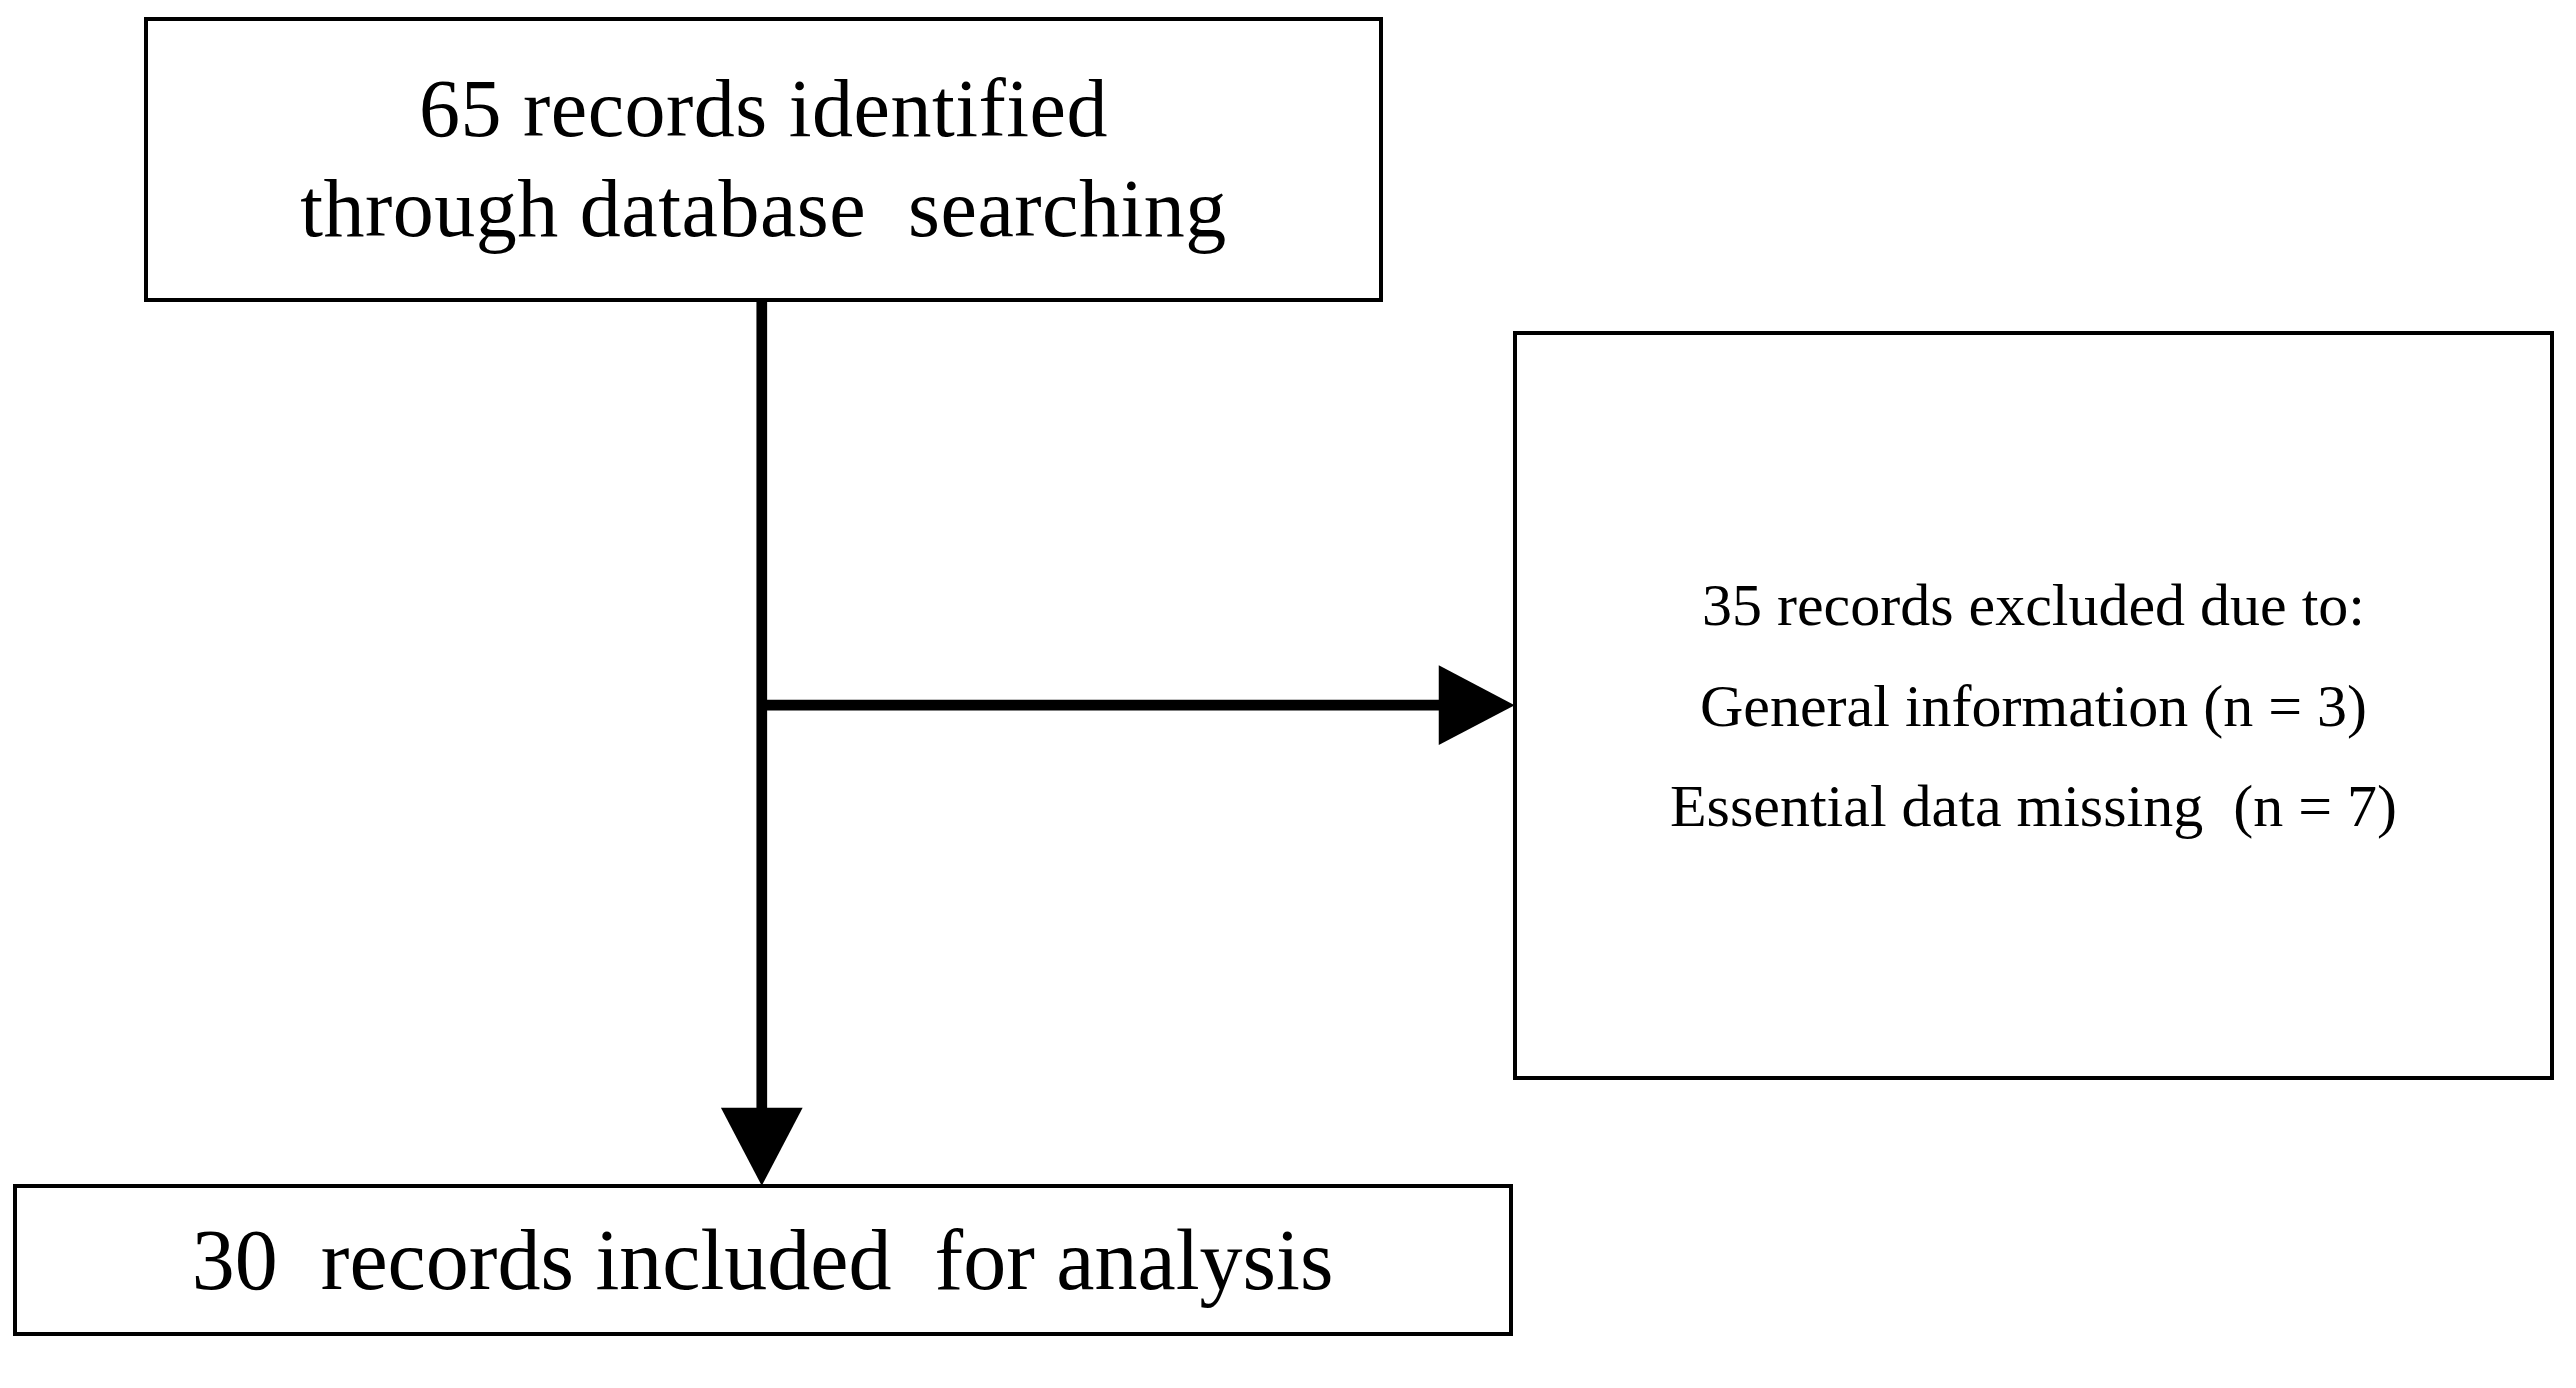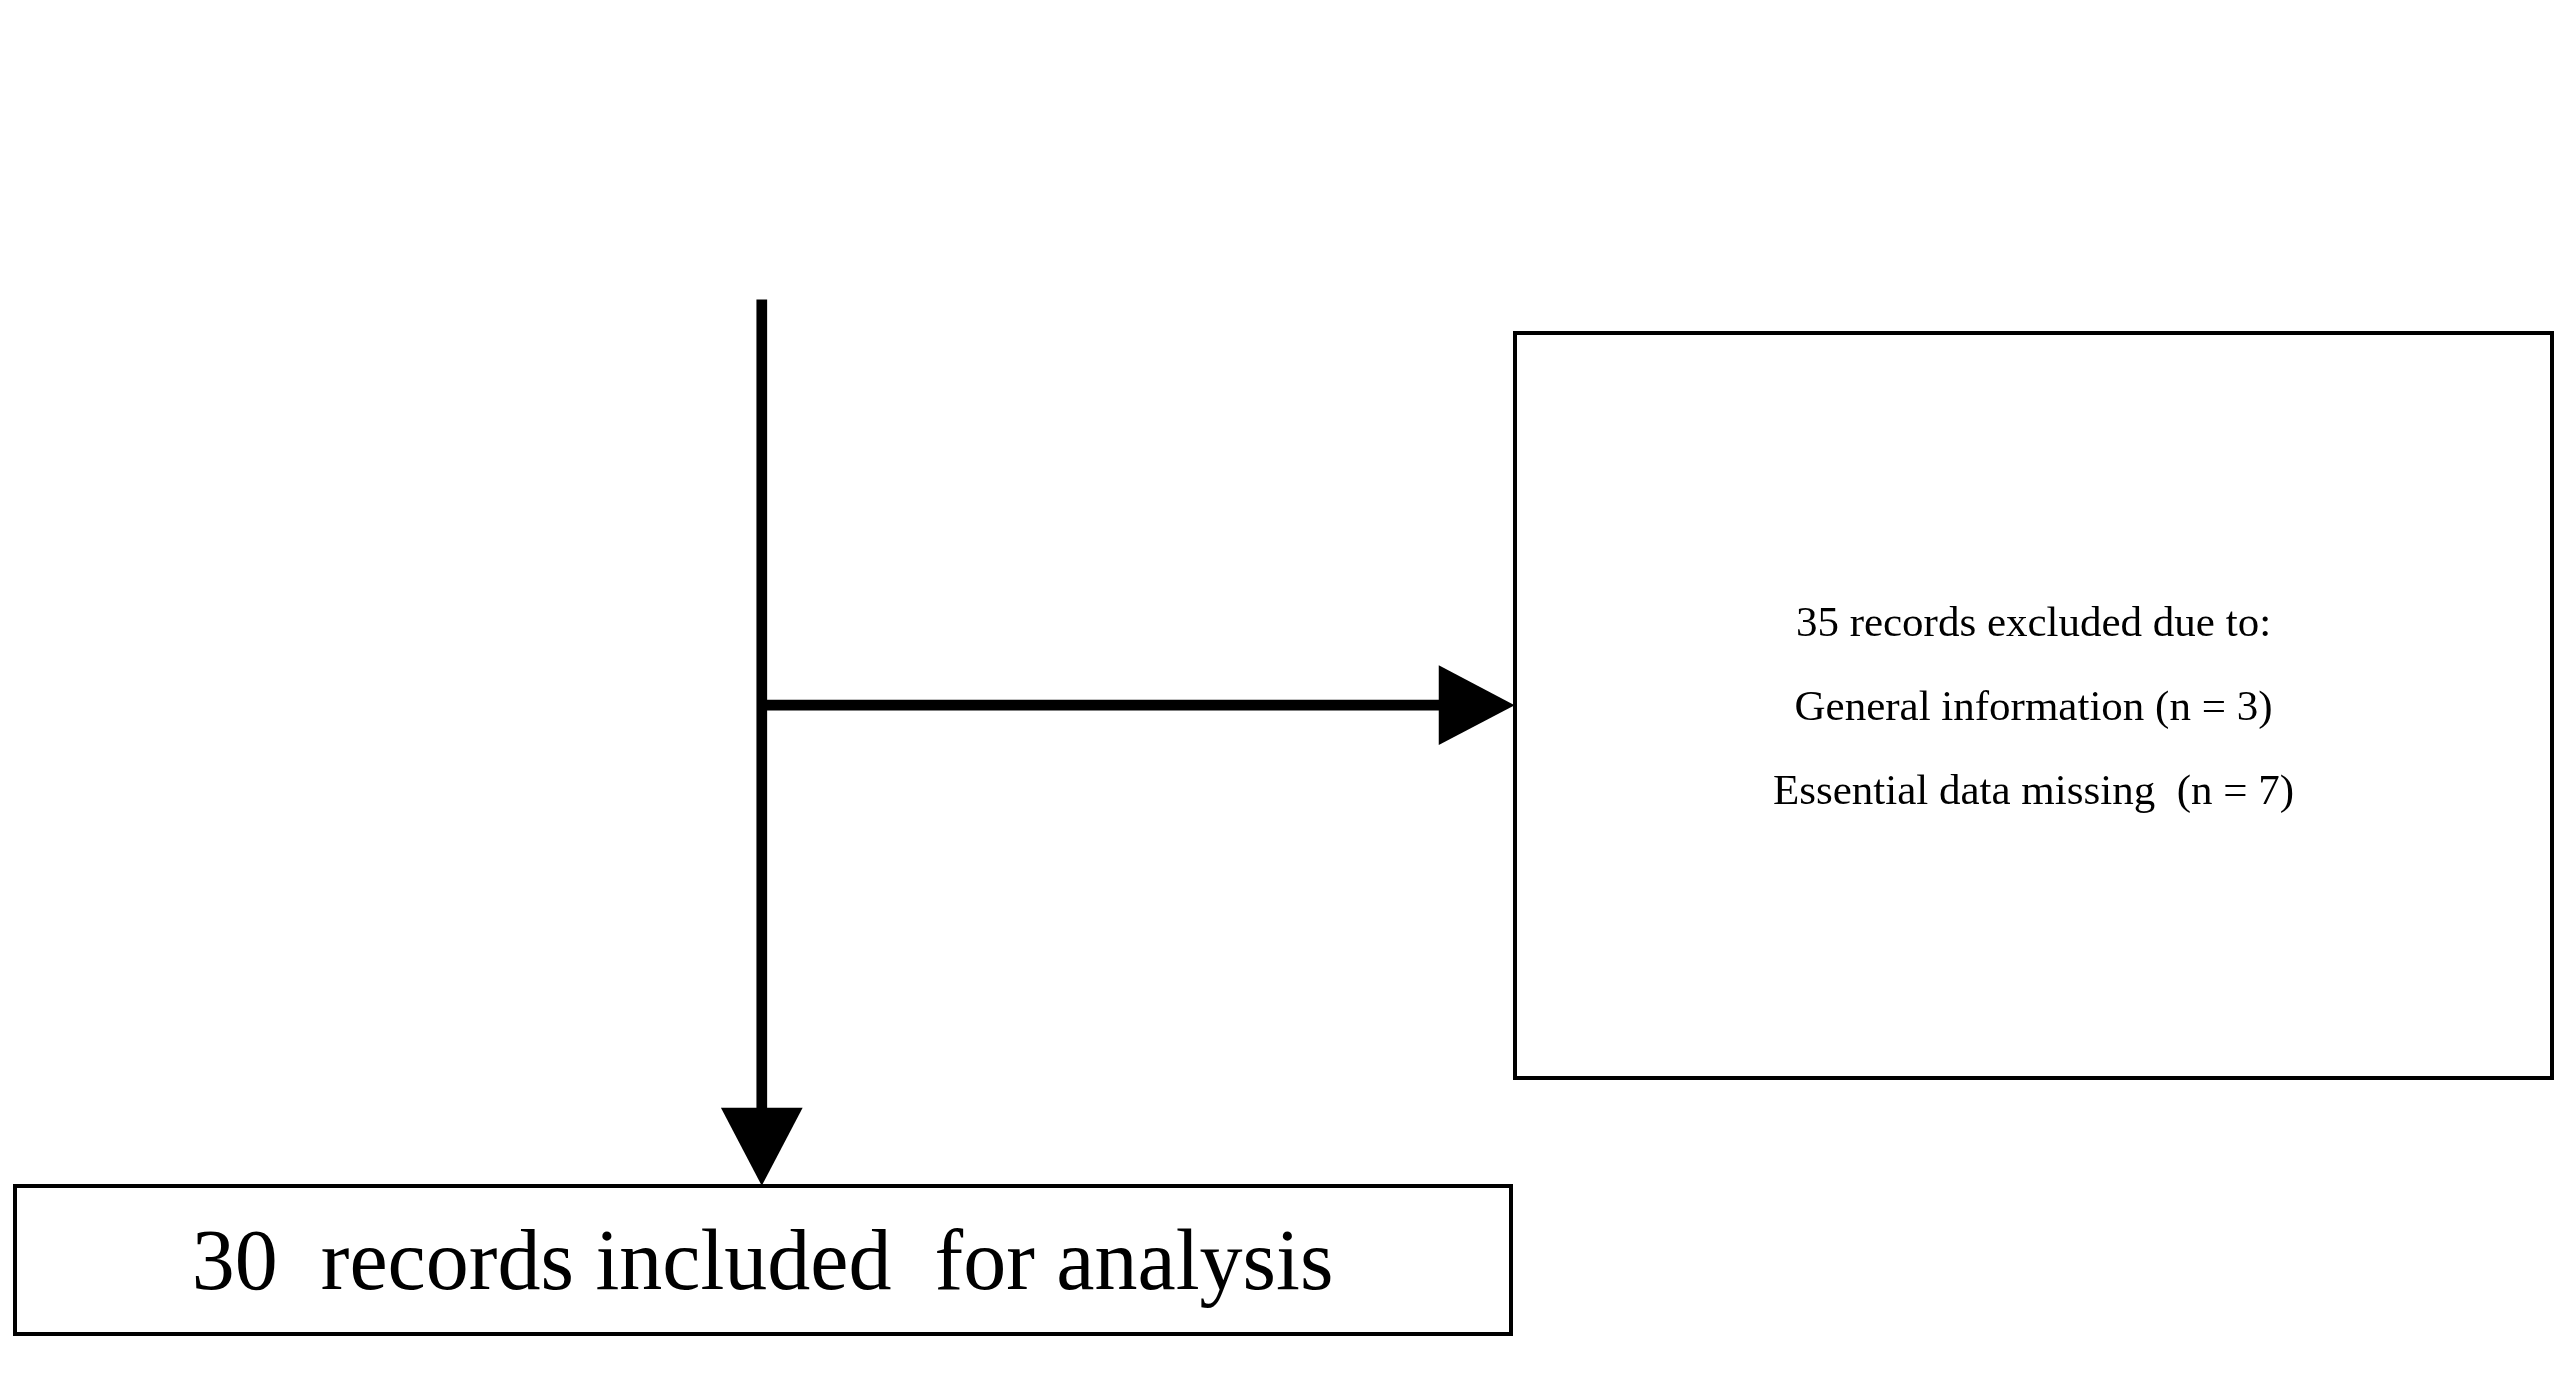--- a/index.html
+++ b/index.html
@@ -46,21 +46,21 @@
 
   #box-excluded {
     left: 1513px;
     top: 331px;
     width: 1041px;
     height: 749px;
     justify-content: center;
     padding: 13.6px 25px;
   }
   #box-excluded .node-line {
-    font-size: 43px;
+    font-size: 60px;
     line-height: 1.0;
     white-space: pre;
     margin: 20.4px 0;
   }
   #box-excluded .node-line.bold-eq {
     letter-spacing: 0px;
   }
 
   #box-included {
     left: 12.6px;
@@ -102,20 +102,24 @@
 
     <line class="conn-line" x1="783" y1="308" x2="783" y2="1180"></line>
 
     <polygon class="conn-head" points="783,1219 741,1139 825,1139"></polygon>
 
     <line class="conn-line" x1="783" y1="725" x2="1517" y2="725"></line>
 
     <polygon class="conn-head" points="1557,725 1479,684 1479,766"></polygon>
   </svg>
 
+  <div class="node-box" id="box-identified">
+    <div class="node-line">65 records identified</div>
+    <div class="node-line">through database  searching</div>
+  </div>
 
   <div class="node-box" id="box-excluded">
     <div class="node-line">35 records excluded due to:</div>
     <div class="node-line">General information (n = 3)</div>
     <div class="node-line">Essential data missing  (n = 7)</div>
   </div>
 
   <div class="node-box" id="box-included">
     <div class="node-line">30  records included  for analysis</div>
   </div>

